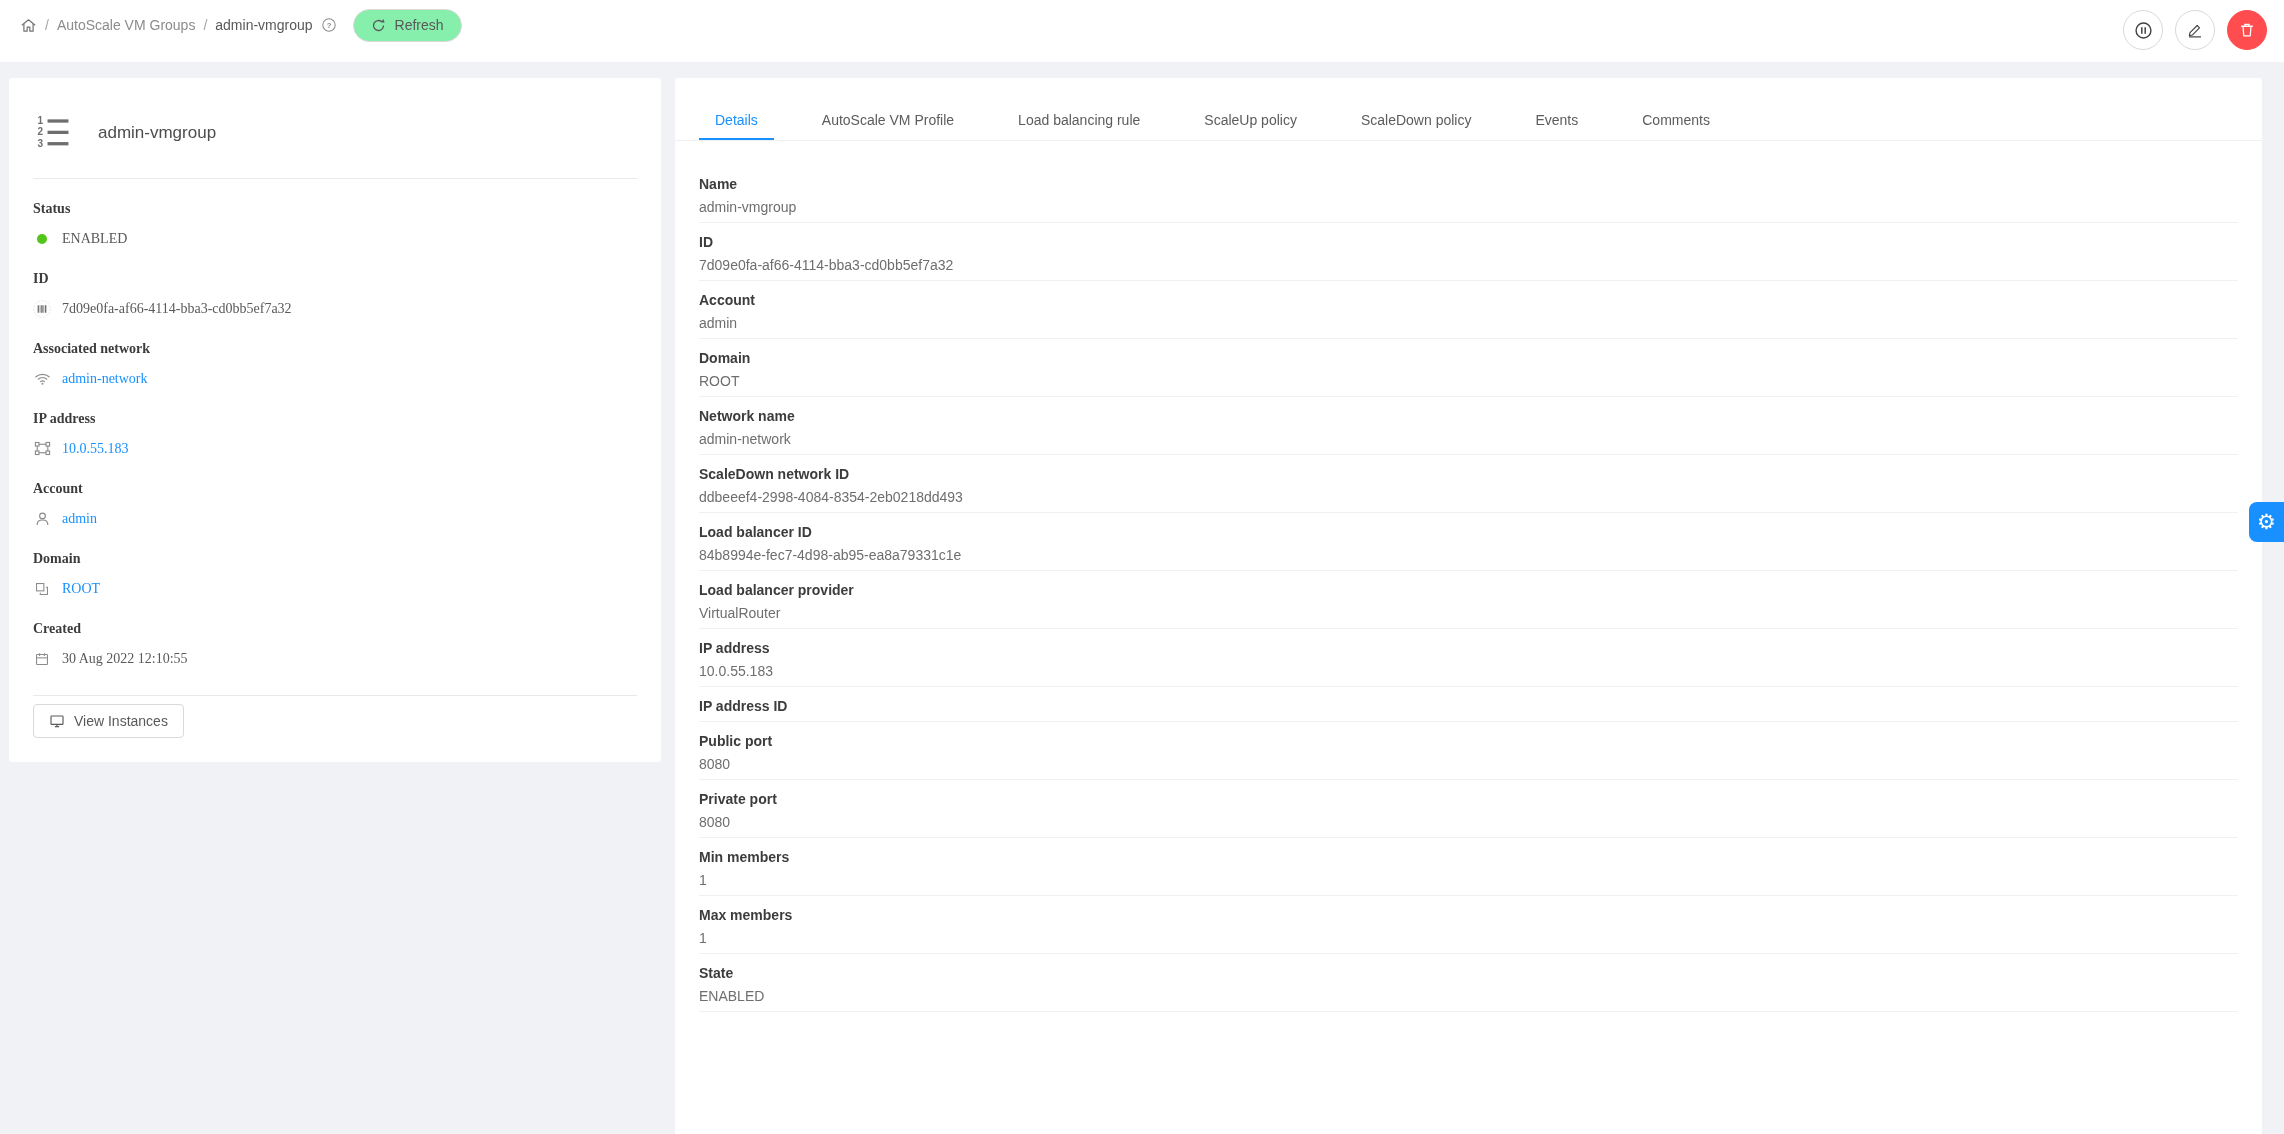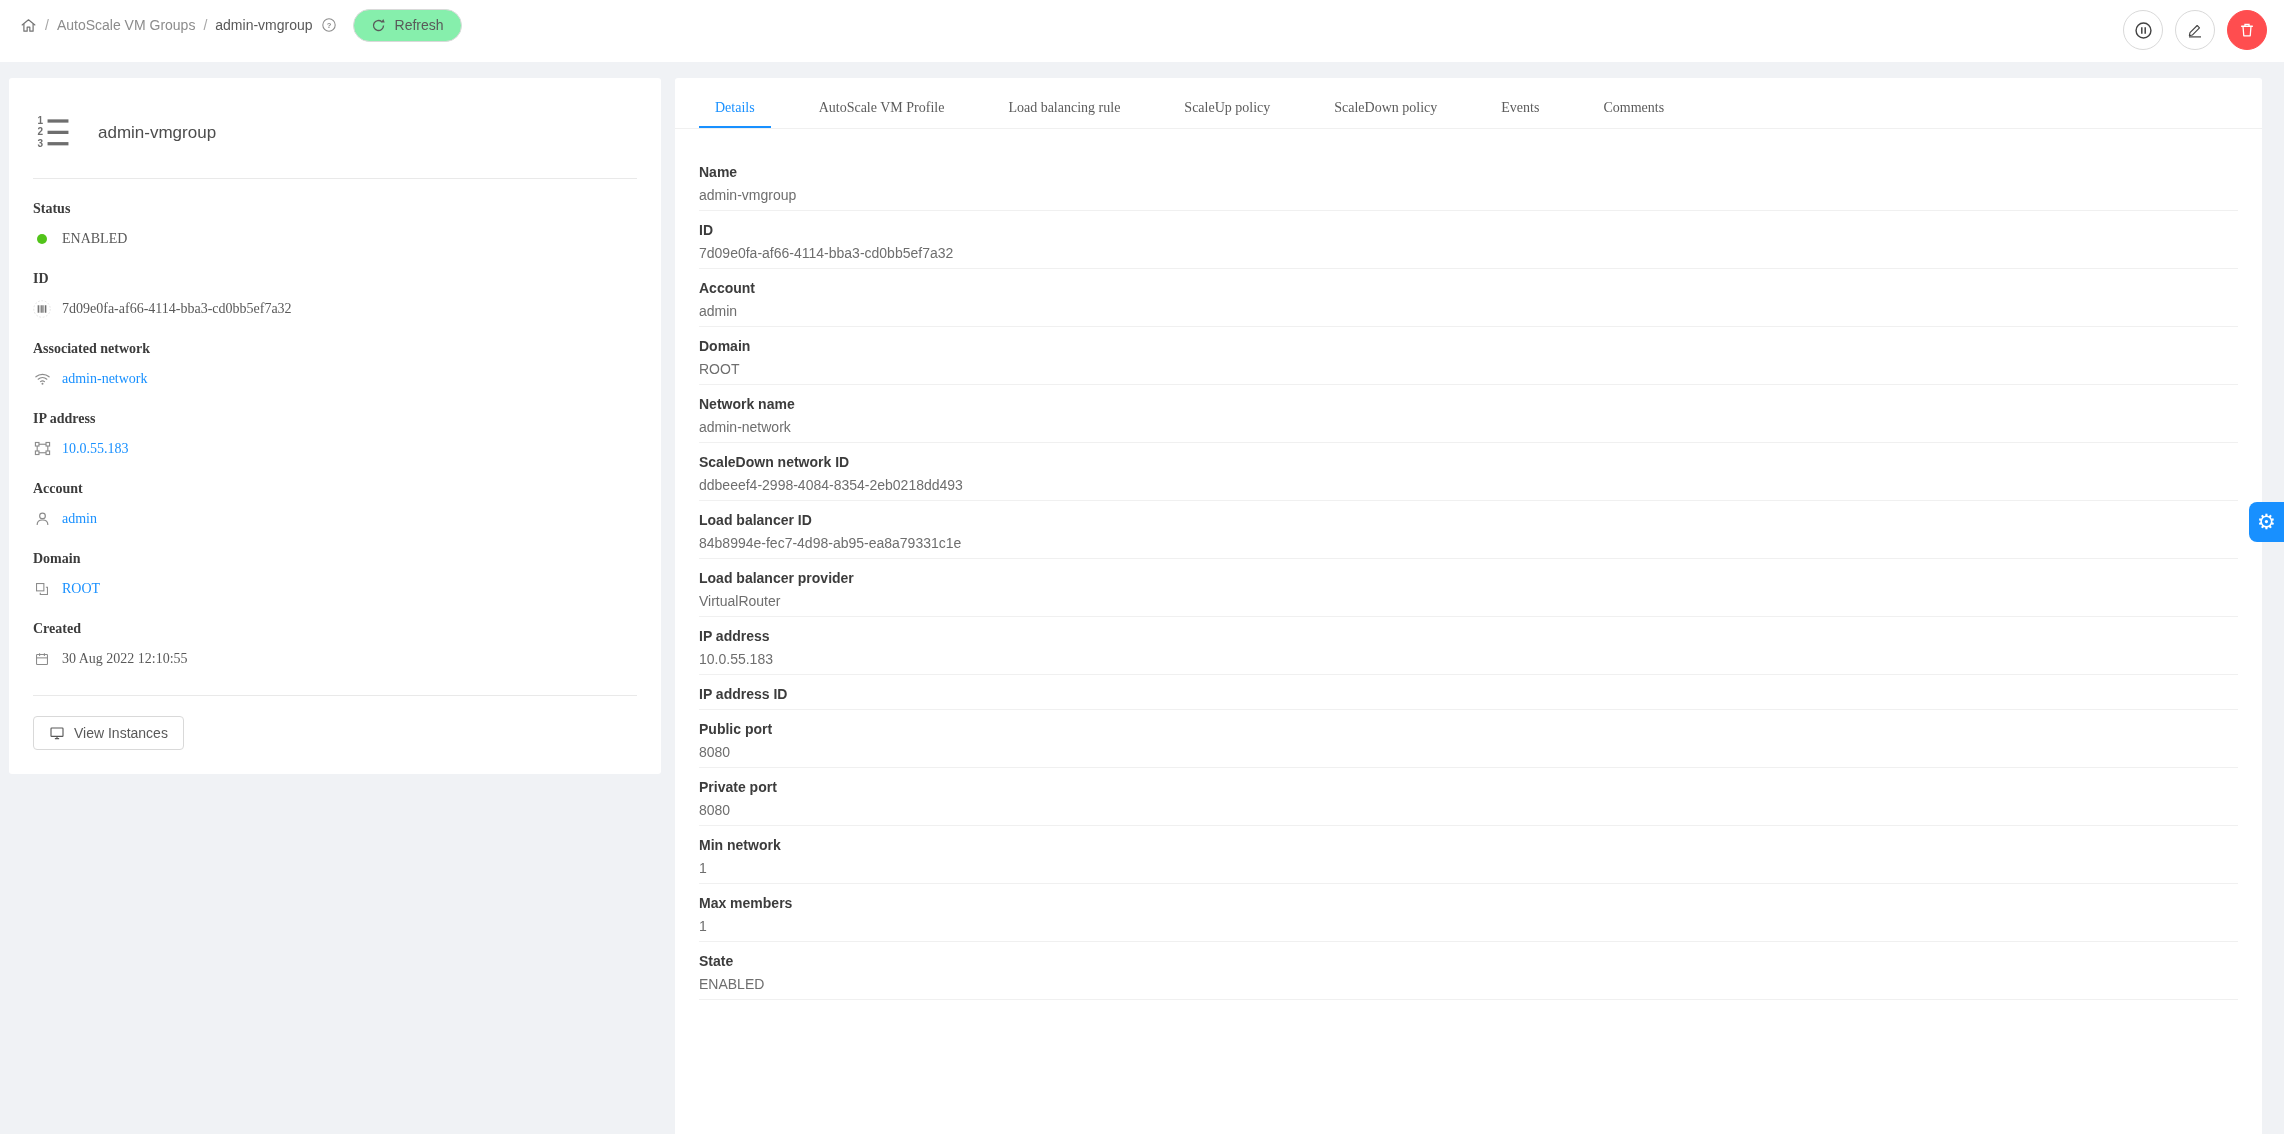--- a/index.html
+++ b/index.html
@@ -56,35 +56,35 @@
   .res-field-label { font-weight:700; color:#3c3c3c; line-height:21px; }
   .res-field-value {
     margin-top:9px; display:flex; align-items:center; gap:11px;
     color:#595959; line-height:21px;
   }
   .res-field-value .link { color:#1890ff; cursor:pointer; }
   .f-icon { display:flex; align-items:center; justify-content:center; width:18px; color:#8c8c8c; flex:0 0 auto; }
   .dot { width:10px; height:10px; border-radius:50%; background:#52c41a; display:inline-block; }
   .res-divider2 { border:none; border-top:1px solid #e9e9e9; margin-top:26px; }
   .view-btn {
-    margin-top:20px; height:34px; padding:0 15px;
+    margin-top:8px; height:34px; padding:0 15px;
     display:inline-flex; align-items:center; gap:9px;
     border:1px solid #d9d9d9; border-radius:4px;
     background:#fff; color:#595959; font-size:14px; cursor:pointer;
     font-family:inherit;
   }
 
   
   .detail-card {
     flex:1; background:#fff; border-radius:3px; height:1200px; overflow:hidden;
   }
   .tab-bar { display:flex; padding:0 24px; border-bottom:1px solid #f0f0f0; }
   .tab {
-    line-height:20px; padding:20px 16px 10px; margin-right:32px;
-    color:#5c5c5c; cursor:pointer; white-space:nowrap;font-family:Liberation Serif, serif;
+    line-height:20px; padding:32px 16px 10px; margin-right:32px;
+    color:#5c5c5c; cursor:pointer; white-space:nowrap;
   }
   .tab.active { color:#1890ff; padding-bottom:8px; border-bottom:2px solid #1890ff; }
   .detail-list { padding:24px 24px 0; }
   .detail-row { padding:9px 0 4px; border-bottom:1px solid #f0f0f0; }
   .detail-label { font-weight:700; color:#3c3c3c; line-height:21px; }
   .detail-value { color:#6e6e6e; line-height:21px; margin-top:2px; word-break:break-all; }
 
   
   .settings-fab {
     position:absolute; right:0; top:502px;
@@ -360,21 +360,21 @@
           <div class="detail-label">Public port</div>
           <div class="detail-value">8080</div>
         </div>
 
         <div class="detail-row">
           <div class="detail-label">Private port</div>
           <div class="detail-value">8080</div>
         </div>
 
         <div class="detail-row">
-          <div class="detail-label">Min network</div>
+          <div class="detail-label">Min members</div>
           <div class="detail-value">1</div>
         </div>
 
         <div class="detail-row">
           <div class="detail-label">Max members</div>
           <div class="detail-value">1</div>
         </div>
 
 
         <div class="detail-row">

